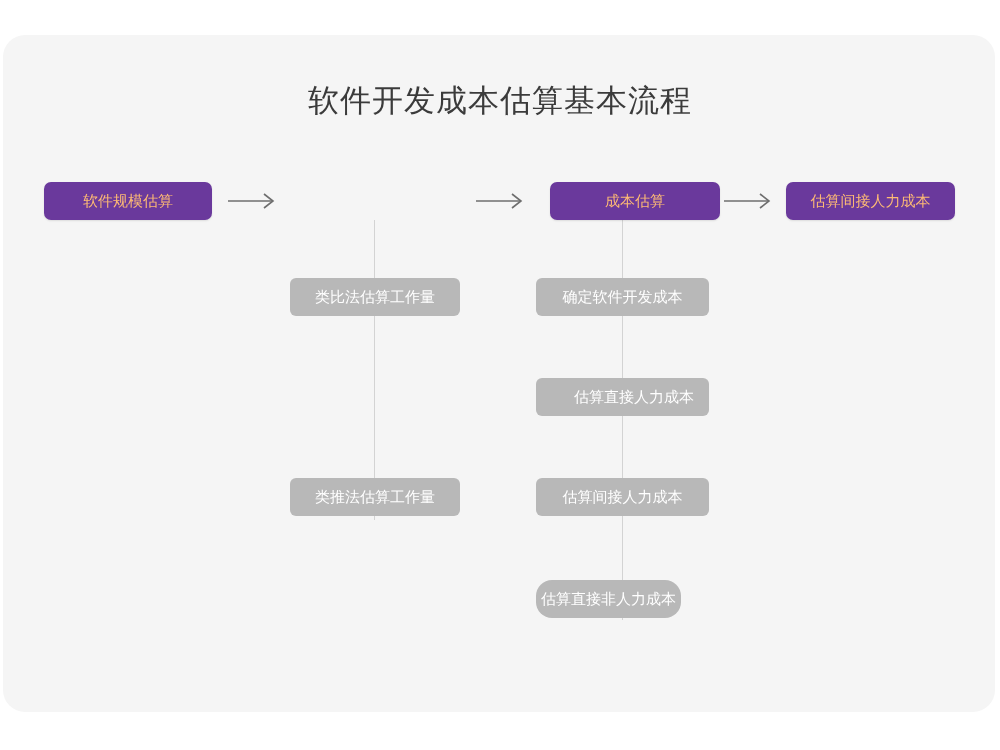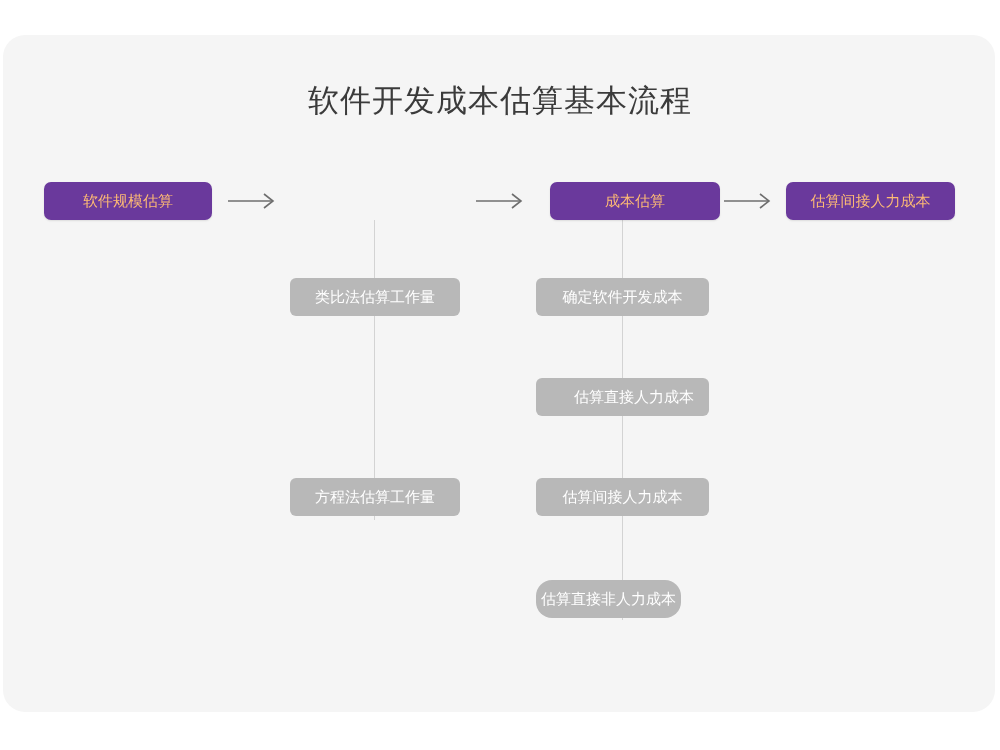--- a/index.html
+++ b/index.html
@@ -122,21 +122,21 @@
   <div class="arrow" style="left:724px; top:191px; width:50px;">
     <svg width="50" height="20" viewBox="0 0 50 20">
       <line x1="0" y1="10" x2="44" y2="10" stroke="#6e6e6e" stroke-width="1.4"></line>
       <polyline points="36,3 45,10 36,17" fill="none" stroke="#6e6e6e" stroke-width="1.6"></polyline>
     </svg>
   </div>
 
   <div class="node sub" style="left:290px; top:278px; width:170px;">类比法估算工作量</div>
 
 
-  <div class="node sub" style="left:290px; top:478px; width:170px;">方程法估算工作量</div>
+  <div class="node sub" style="left:290px; top:478px; width:170px;">类推法估算工作量</div>
 
   <div class="node sub" style="left:536px; top:278px; width:173px;">确定软件开发成本</div>
 
   <div class="node sub" style="left:536px; top:378px; width:173px;padding-left:23px;">估算直接人力成本</div>
 
   <div class="node sub" style="left:536px; top:478px; width:173px;">估算间接人力成本</div>
 
   <div class="node sub" style="left:536px; top:580px; width:145px;border-radius:16px;">估算直接非人力成本</div>
 
 </div>

